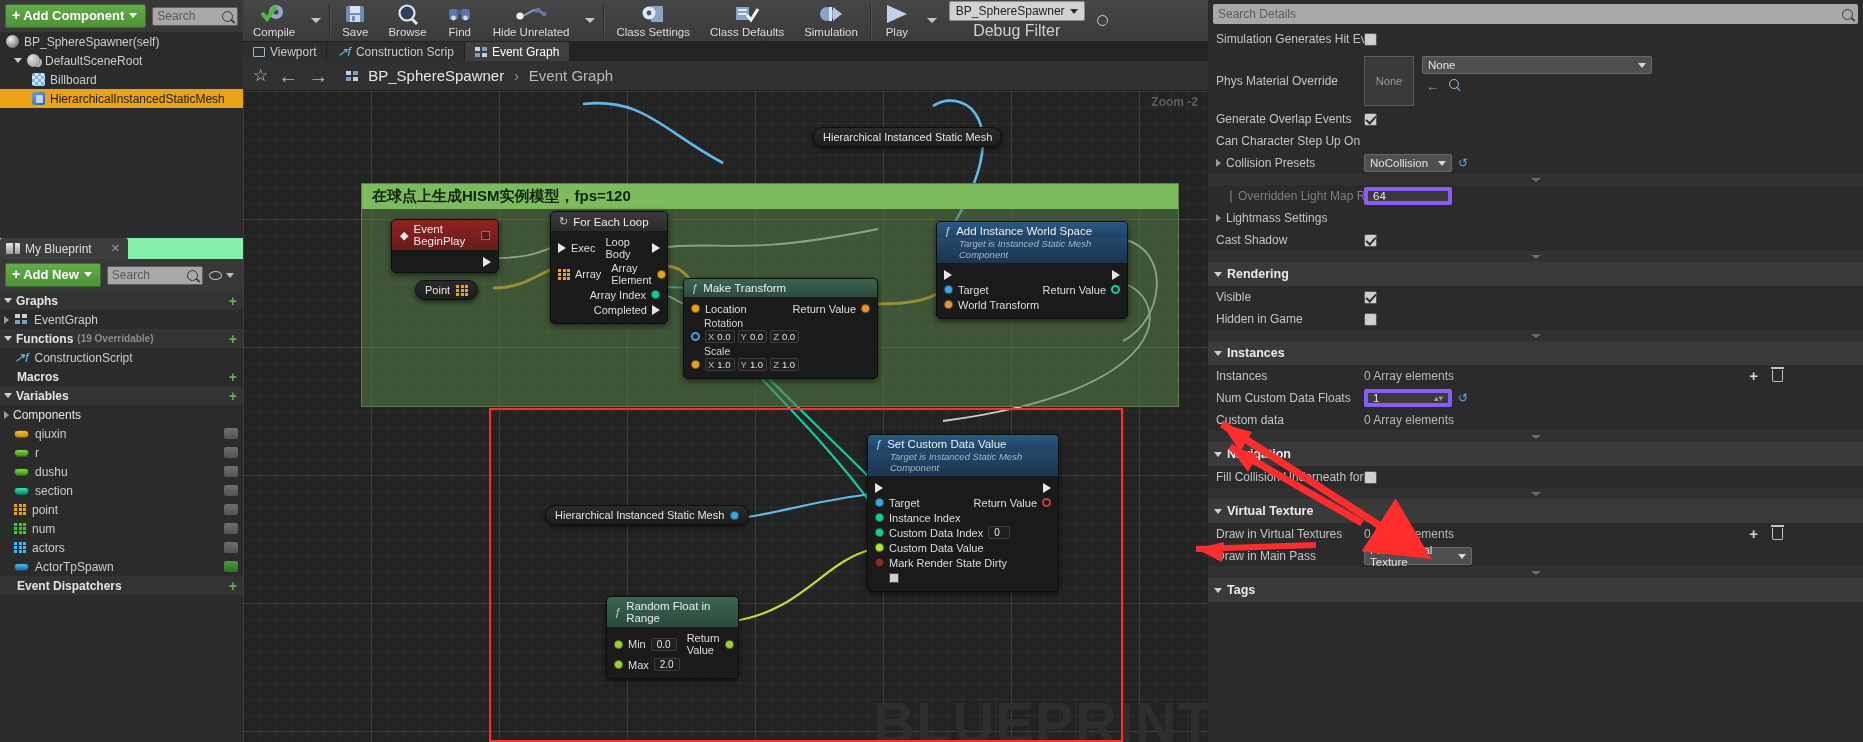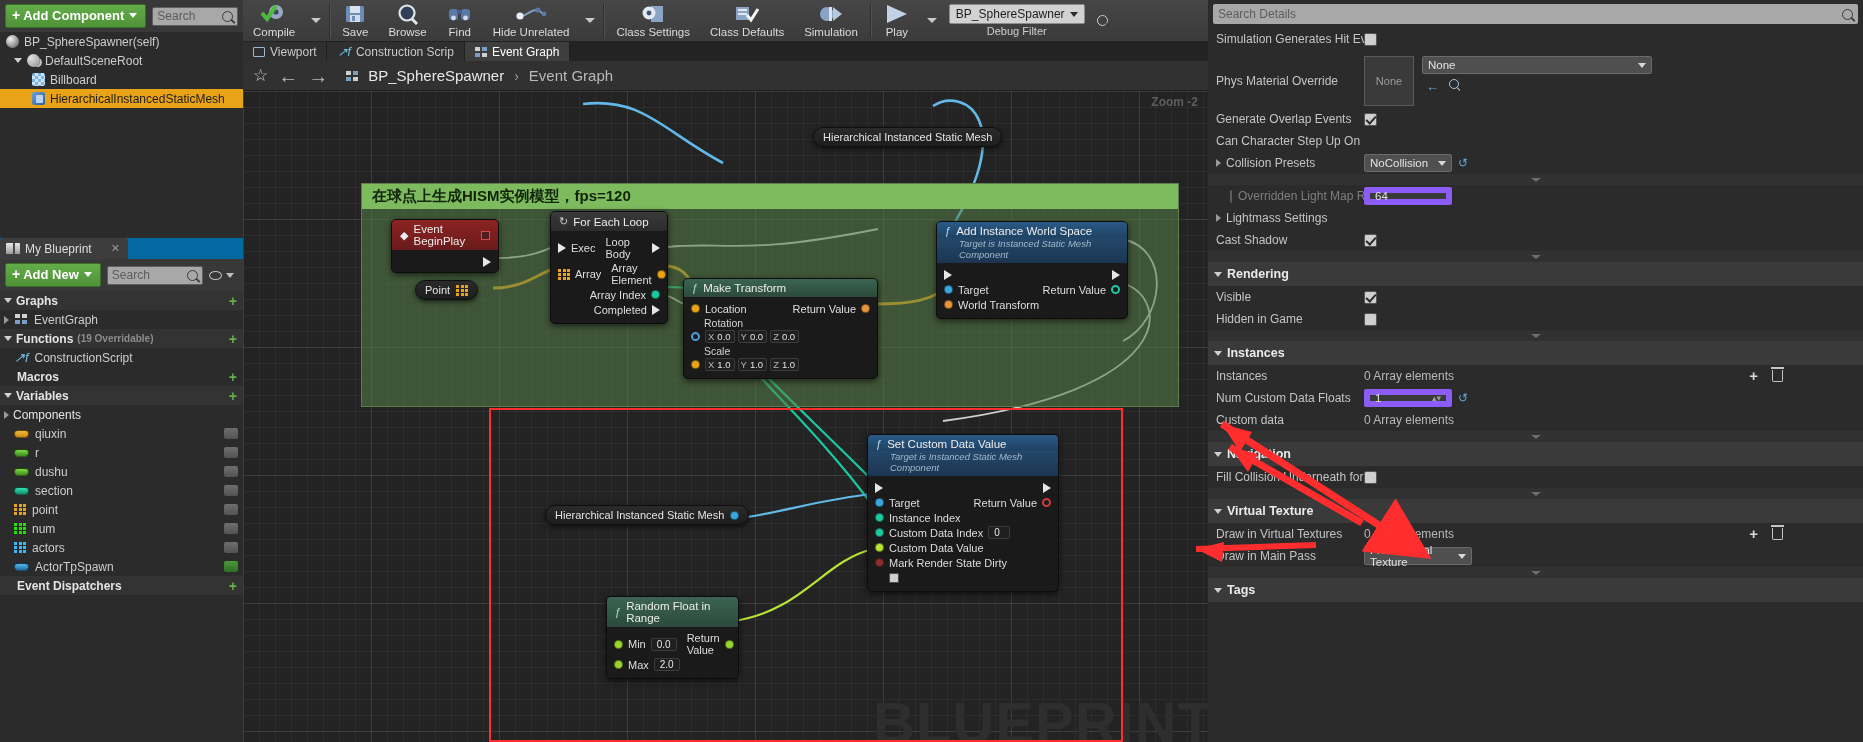--- a/index.html
+++ b/index.html
@@ -62,21 +62,21 @@
       linear-gradient(#e8a317,#e8a317) 9px 0/3px 3px no-repeat,
       linear-gradient(#e8a317,#e8a317) 0 4px/3px 3px no-repeat,
       linear-gradient(#e8a317,#e8a317) 4.5px 4px/3px 3px no-repeat,
       linear-gradient(#e8a317,#e8a317) 9px 4px/3px 3px no-repeat,
       linear-gradient(#e8a317,#e8a317) 0 8px/3px 3px no-repeat,
       linear-gradient(#e8a317,#e8a317) 4.5px 8px/3px 3px no-repeat,
       linear-gradient(#e8a317,#e8a317) 9px 8px/3px 3px no-repeat;
   }
   .grid-ic.blue{ filter:hue-rotate(170deg) saturate(1.3); }
 
-  .tab-strip { display:flex; background:#0369a1; height:21px; align-items:flex-end; }
+  .tab-strip { display:flex; background:#86efac; height:21px; align-items:flex-end; }
   .tab { display:flex; align-items:center; gap:5px; background:#3d3d3d; padding:3px 8px 3px 6px;
          font-size:12px; color:#dedede; border-top-left-radius:3px;border-top-right-radius:3px; height:21px;}
   .tab .x { color:#9a9a9a; font-size:11px; margin-left:14px; }
 
   .sec-row { display:flex;align-items:center;gap:4px; height:19px; padding-left:4px; font-weight:bold; color:#e4e4e4; }
   .sec-row.shade { background:#333333; }
   .sec-count { font-weight:bold; color:#8d8d8d; font-size:10px; }
   .plus-g { margin-left:auto; margin-right:6px; color:#64b04a; font-weight:bold; font-size:14px; }
   .eye { margin-left:auto;margin-right:4px; display:flex;align-items:center;gap:2px;}
   .eye .e { width:13px;height:9px;border:1.4px solid #bdbdbd;border-radius:50% 50%; }
@@ -89,21 +89,21 @@
   .toolbar { position:absolute; left:243px; top:0; width:965px; height:42px;
              background:linear-gradient(#464646,#3b3b3b); border-bottom:1px solid #222; display:flex; align-items:center; }
   .tb-item { display:flex; flex-direction:column; align-items:center; justify-content:center;
              height:42px; padding:0 10px; gap:1px; cursor:pointer; color:#dcdcdc; font-size:11.5px; }
   .tb-icon { height:22px; display:flex; align-items:center; justify-content:center; }
   .tb-sep { width:1px; height:34px; background:#2e2e2e; box-shadow:1px 0 0 #515151; margin:0 2px; }
   .tb-caret { width:0;height:0;border-left:5px solid transparent;border-right:5px solid transparent;border-top:5px solid #c8c8c8; align-self:center; margin:0 6px;}
   .combo-dbg { display:flex;flex-direction:column;align-items:center;gap:1px; padding:0 6px;}
   .combo-box { background:#d2d2d2;color:#1d1d1d;font-size:12px;padding:2px 6px;border-radius:2px;display:flex;align-items:center;gap:5px;border:1px solid #8d8d8d;}
   .caret-dk{width:0;height:0;border-left:4px solid transparent;border-right:4px solid transparent;border-top:5px solid #2b2b2b;}
-  .dbg-label{font-size:11px;color:#cfcfcf;}
+  .dbg-label{font-size:16px;color:#cfcfcf;}
 
   
   .graph-wrap { position:absolute; left:243px; top:42px; width:965px; height:700px; background:#f9a8d4; }
   .graph-tabs { display:flex; height:19px; background:#232323; align-items:stretch; }
   .g-tab { display:flex;align-items:center;gap:5px;padding:0 10px;font-size:12px;color:#c9c9c9;background:#2f2f2f;border-right:1px solid #202020;}
   .g-tab.active { background:#3e3e3e; color:#fff; }
   .ic-viewport{width:12px;height:10px;border:1.5px solid #9fb8cf;border-radius:1px;}
   .ic-cs{color:#6fc3df;font-style:italic;font-size:12px;}
   .ic-eg{width:12px;height:10px;
     background:linear-gradient(#d0d0d0,#d0d0d0) 0 0/5px 4px no-repeat,
@@ -188,21 +188,21 @@
   .d-spacer { height:11px; background:#313131; }
   .d-spacer .grip { height:11px; display:flex;align-items:center;justify-content:center; }
   .grip-caret{width:0;height:0;border-left:5px solid transparent;border-right:5px solid transparent;border-top:4px solid #6d6d6d;}
   .cb { width:13px;height:13px;background:#cfcfcf;border:1px solid #555;border-radius:2px;position:relative;}
   .cb.checked::after{content:'';position:absolute;left:3px;top:0px;width:4px;height:8px;border:solid #2b2b2b;border-width:0 2px 2px 0;transform:rotate(42deg);}
   .cb.off { background:#cfcfcf; }
   .cb.grey { background:#4a4a4a;border-color:#5c5c5c; }
   .dd { background:#4f4f4f; border:1px solid #6a6a6a; border-radius:2px; color:#e2e2e2; font-size:11.5px;
         padding:1px 5px; display:flex; align-items:center; justify-content:space-between; gap:8px; height:18px;}
   .caret-lt{width:0;height:0;border-left:4px solid transparent;border-right:4px solid transparent;border-top:5px solid #d8d8d8;}
-  .txtin { background:#3a3a3a; border:6px solid #8b5cf6; border-radius:2px; color:#e6e6e6; font-size:11.5px; padding:1px 5px; height:18px; display:flex;align-items:center;}
+  .txtin { background:#3a3a3a; border:4px solid #8b5cf6; border-radius:2px; color:#e6e6e6; font-size:11.5px; padding:1px 5px; height:18px; display:flex;align-items:center;}
   .reset-ic { width:13px;height:13px; color:#5fa8d8; font-size:12px; line-height:12px;}
   .arr-ele { color:#b8b8b8; font-size:12px; }
   .ic-plus-sm { color:#d8d8d8; font-size:15px; line-height:12px; font-weight:bold;}
   .ic-trash { width:11px;height:12px;border:1.4px solid #c4c4c4;border-top:none;border-radius:0 0 2px 2px; position:relative;}
   .ic-trash::before{content:'';position:absolute;top:-3px;left:-2px;width:13px;height:1.6px;background:#c4c4c4;}
   .none-thumb { width:50px;height:50px;background:#3a3a3a;border:1px solid #5a5a5a;display:flex;align-items:center;justify-content:center;color:#9a9a9a;font-size:11px;}
   .mini-arrow{color:#6aa9d4;font-size:13px;}
   .mini-mag{width:10px;height:10px;border:1.5px solid #9ec6e0;border-radius:50%;position:relative;display:inline-block;}
   .mini-mag::after{content:'';position:absolute;width:1.4px;height:4px;background:#9ec6e0;transform:rotate(-45deg);left:8px;top:7px;}
 

